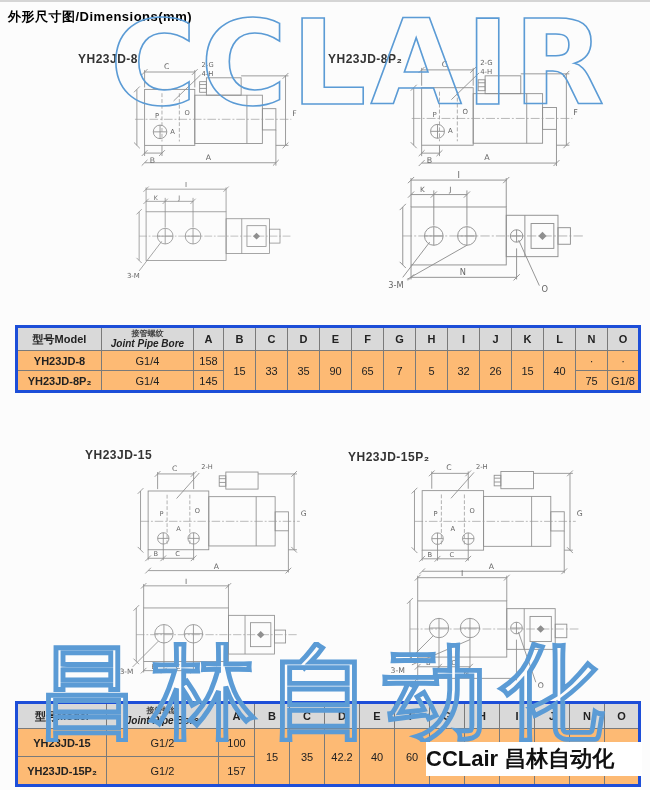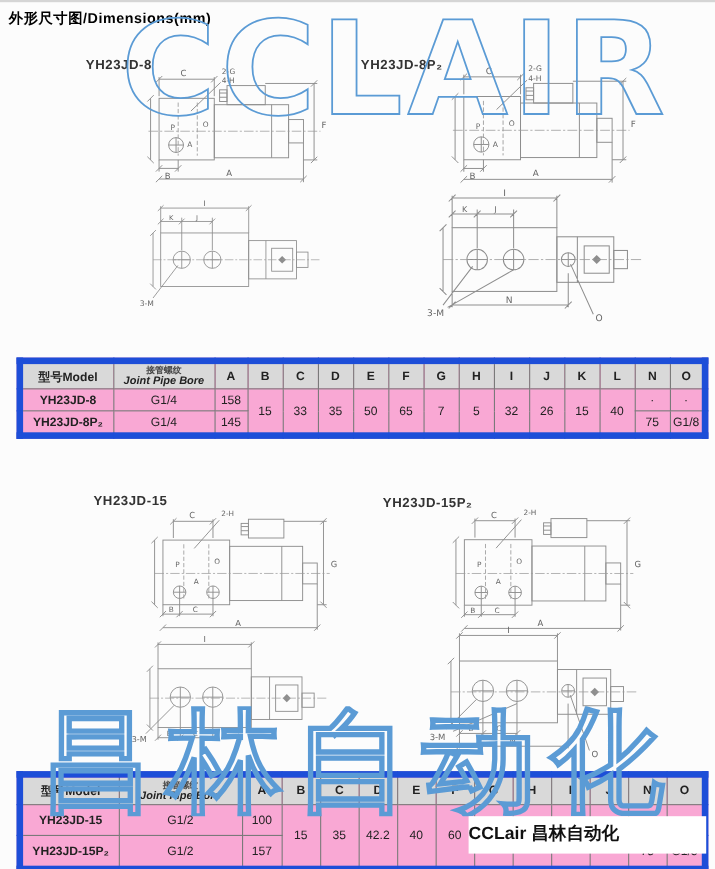--- a/index.html
+++ b/index.html
@@ -14,34 +14,34 @@
            font-family:"DejaVu Sans",sans-serif;}
   
   .drw path.s,.drw rect,.drw circle{stroke:#8e8e8e;fill:none;stroke-width:.9;}
   .drw path.dash{stroke:#9a9a9a;fill:none;stroke-width:.8;stroke-dasharray:4 2;}
   .drw path.cl{stroke:#9a9a9a;fill:none;stroke-width:.7;stroke-dasharray:9 2 2 2;}
   .drw path.fill{fill:#8e8e8e;stroke:none;}
   .drw text{fill:#666;font-size:8px;font-family:"DejaVu Sans",sans-serif;}
   .drw text.sm{font-size:7px;}
   .drw text.mid{text-anchor:middle;}
   
-  table.dim{border-collapse:collapse;table-layout:fixed;background:#f9a8d4;
-            border:6px solid #1d4ed8;}
+  table.dim{border-collapse:collapse;table-layout:fixed;background:#fdba74;
+            border:3px solid #1d4ed8;}
   table.dim th,table.dim td{border:1px solid #7a7a7a;text-align:center;vertical-align:middle;
             padding:0;font-size:11px;color:#222;overflow:hidden;}
   table.dim th{background:#d9d9d9;font-weight:bold;height:22px;}
   table.dim .cn{font-size:8px;line-height:8px;color:#444;}
   table.dim .en{font-size:10px;line-height:11px;font-style:italic;}
   table.dim td.model{font-weight:bold;}
   #t1 td{height:19px;}
   #t2 th{height:24px;}
   #t2 td{height:27px;}
   
   .logo{left:426px;top:740px;width:216px;height:34px;background:#fff;
-        font-size:16px;font-weight:bold;color:#111;line-height:34px;white-space:nowrap;}
+        font-size:22px;font-weight:bold;color:#111;line-height:34px;white-space:nowrap;}
 </style>
 </head>
 <body>
 
 <div class="page">
 
   <div class="abs doc-title">外形尺寸图/Dimensions(mm)</div>
 
   <div class="abs model-label" style="left:78px;top:50px;">YH23JD-8</div>
   <div class="abs model-label" style="left:328px;top:50px;">YH23JD-8P₂</div>
@@ -185,21 +185,21 @@
       <th>N</th>
       <th>O</th>
     </tr>
     <tr>
       <td class="model">YH23JD-8</td>
       <td>G1/4</td>
       <td>158</td>
       <td rowspan="2">15</td>
       <td rowspan="2">33</td>
       <td rowspan="2">35</td>
-      <td rowspan="2">50</td>
+      <td rowspan="2">90</td>
       <td rowspan="2">65</td>
       <td rowspan="2">7</td>
       <td rowspan="2">5</td>
       <td rowspan="2">32</td>
       <td rowspan="2">26</td>
       <td rowspan="2">15</td>
       <td rowspan="2">40</td>
       <td>·</td>
       <td>·</td>
     </tr>

